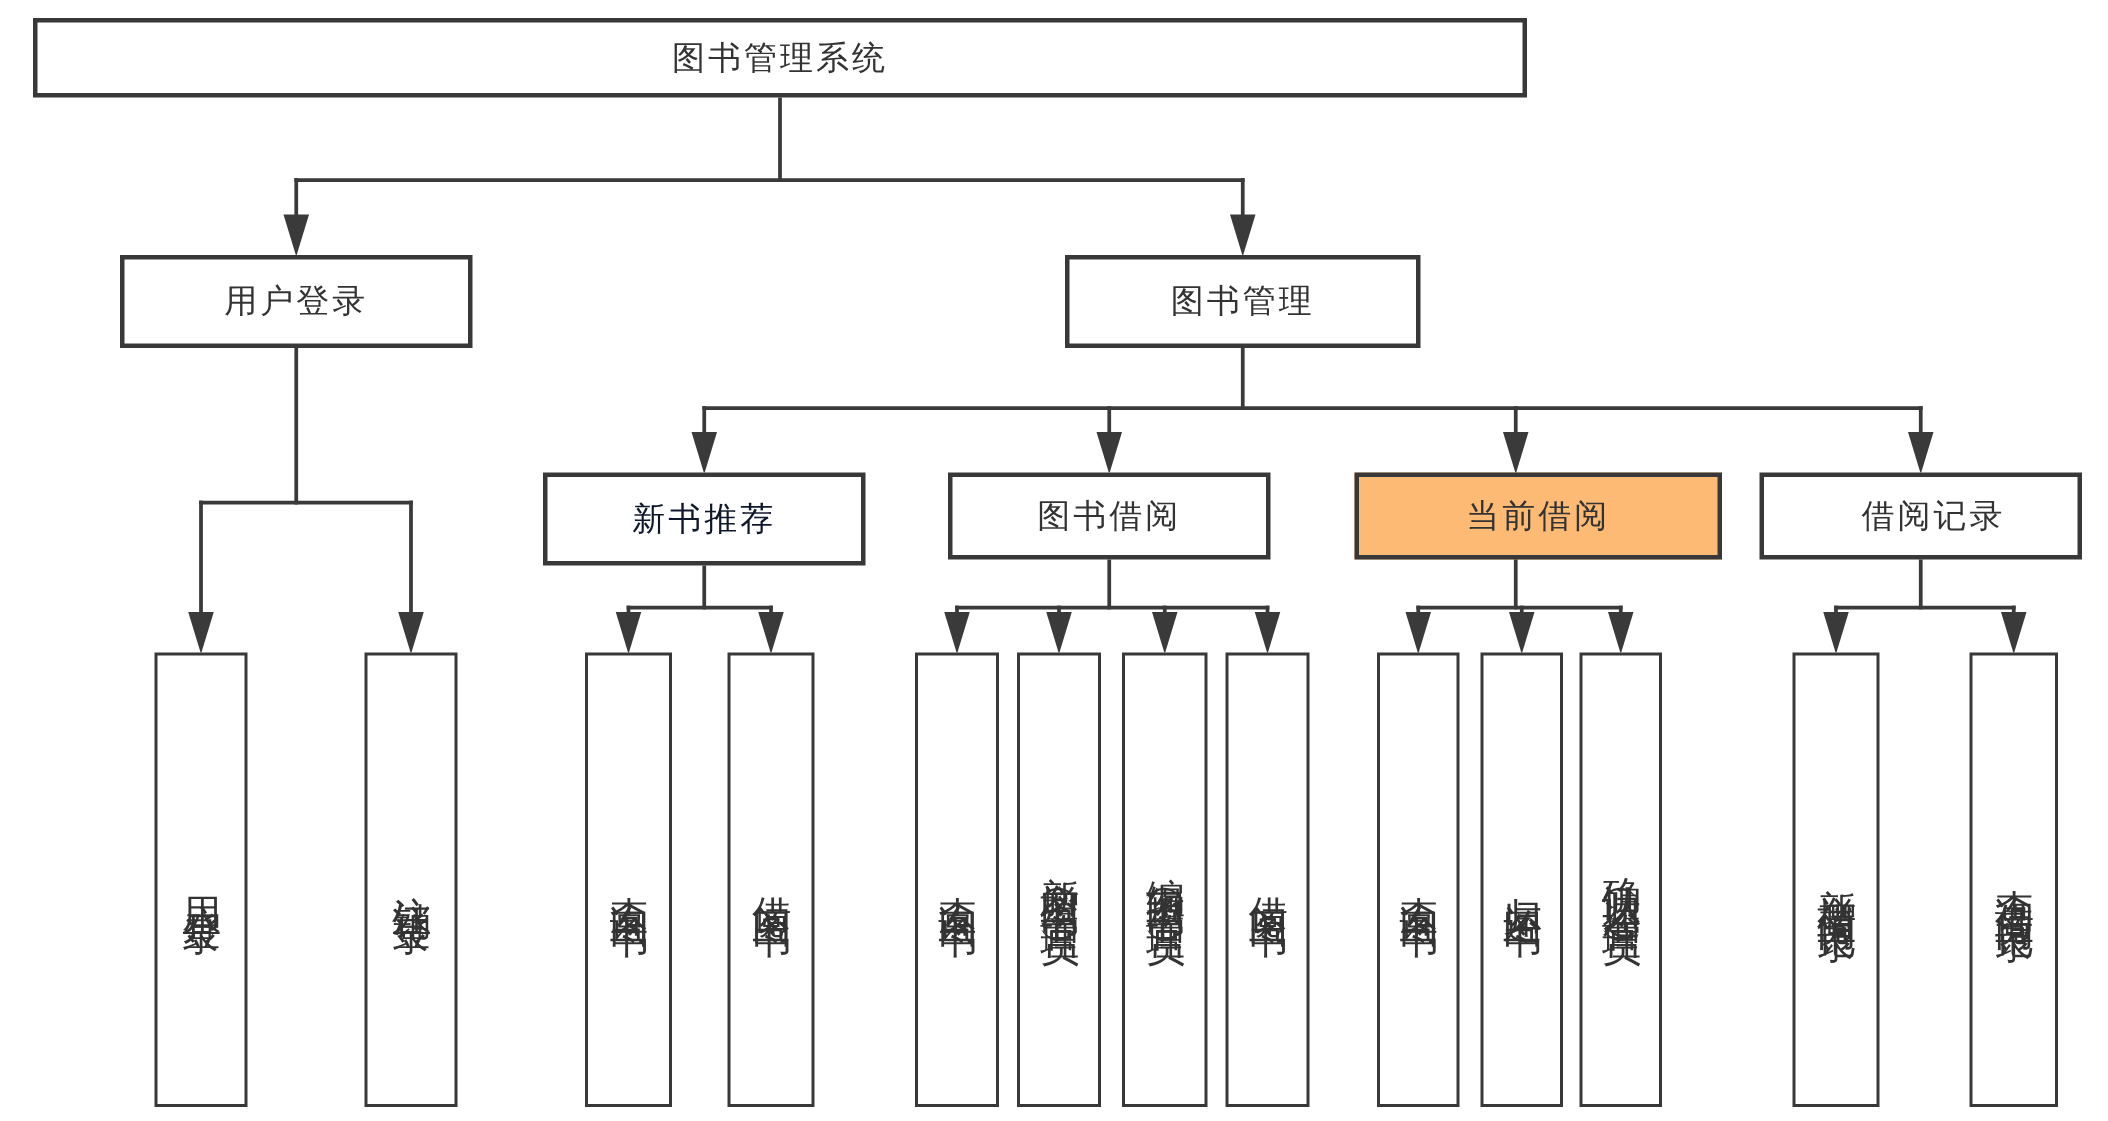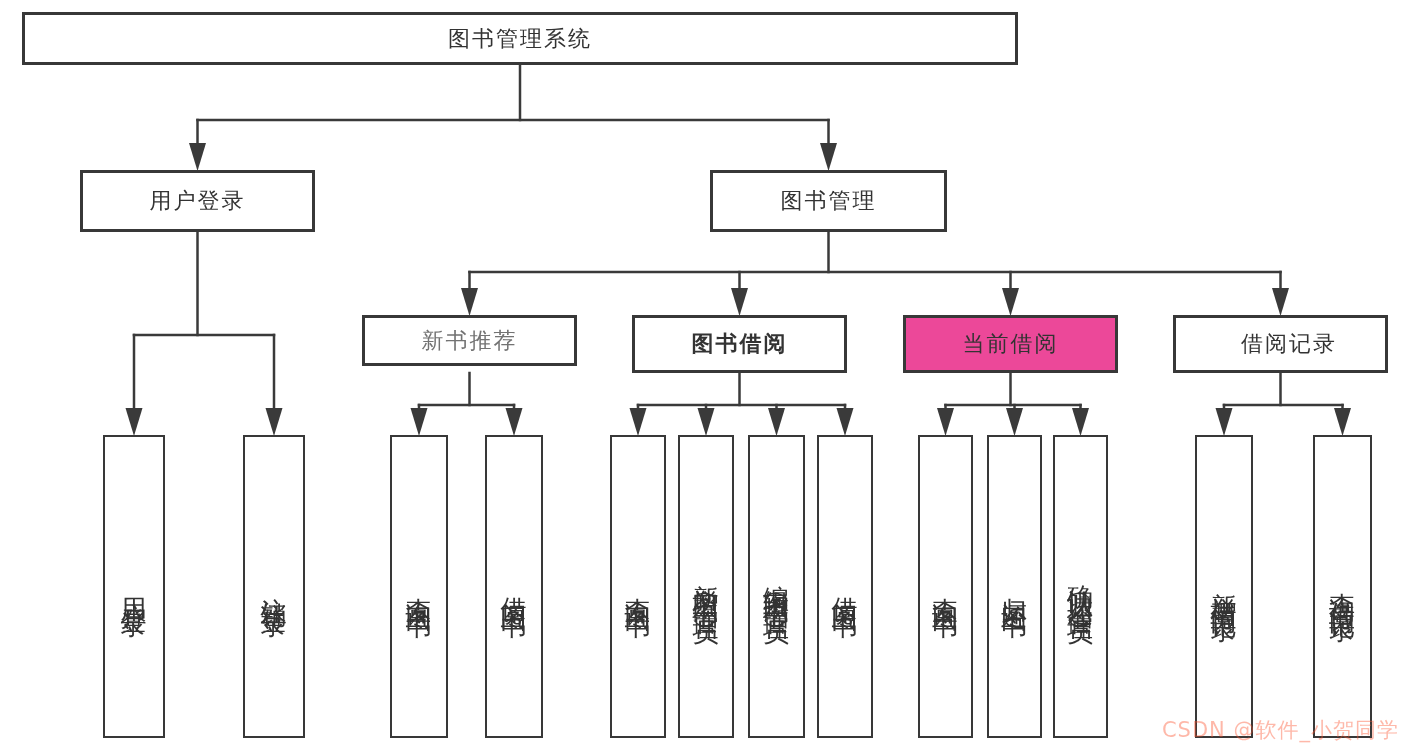--- a/index.html
+++ b/index.html
@@ -117,27 +117,27 @@
   <div id="nodes-layer">
       <div class="node horizontal" style="left: 22px; top: 12px; width: 996px; height: 53px; border: 3px solid rgb(56, 56, 56); background: rgb(255, 255, 255); color: rgb(51, 51, 51);">
         <span class="label">图书管理系统</span>
       </div>
       <div class="node horizontal" style="left: 80px; top: 170px; width: 235px; height: 62px; border: 3px solid rgb(56, 56, 56); background: rgb(255, 255, 255); color: rgb(51, 51, 51);">
         <span class="label">用户登录</span>
       </div>
       <div class="node horizontal" style="left: 710px; top: 170px; width: 237px; height: 62px; border: 3px solid rgb(56, 56, 56); background: rgb(255, 255, 255); color: rgb(51, 51, 51); text-align: center;">
         <span class="label">图书管理</span>
       </div>
-      <div class="node horizontal" style="left: 362px; top: 315px; width: 215px; height: 51px; border: 3px solid rgb(56, 56, 56); background: rgb(255, 255, 255); color: #737373;">
+      <div class="node horizontal" style="left: 362px; top: 315px; width: 215px; height: 62px; border: 3px solid rgb(56, 56, 56); background: rgb(255, 255, 255); color: #0f172a;">
         <span class="label">新书推荐</span>
       </div>
-      <div class="node horizontal" style="left: 632px; top: 315px; width: 215px; height: 58px; border: 3px solid rgb(56, 56, 56); background: rgb(255, 255, 255); color: rgb(51, 51, 51); font-weight: bold;">
+      <div class="node horizontal" style="left: 632px; top: 315px; width: 215px; height: 58px; border: 3px solid rgb(56, 56, 56); background: rgb(255, 255, 255); color: rgb(51, 51, 51);">
         <span class="label">图书借阅</span>
       </div>
-      <div class="node horizontal" style="left: 903px; top: 315px; width: 215px; height: 58px; border: 3px solid rgb(56, 56, 56); background: #ec4899; color: rgb(51, 51, 51);">
+      <div class="node horizontal" style="left: 903px; top: 315px; width: 245px; height: 58px; border: 3px solid rgb(56, 56, 56); background: #fdba74; color: rgb(51, 51, 51);">
         <span class="label">当前借阅</span>
       </div>
       <div class="node horizontal" style="left: 1173px; top: 315px; width: 215px; height: 58px; border: 3px solid rgb(56, 56, 56); background: rgb(255, 255, 255); color: rgb(51, 51, 51); padding-left: 17px;">
         <span class="label">借阅记录</span>
       </div>
       <div class="node vertical" style="left: 103px; top: 435px; width: 62px; height: 303px; border: 2px solid rgb(56, 56, 56); background: rgb(255, 255, 255); color: rgb(51, 51, 51);">
         <span class="label">用户登录</span>
       </div>
       <div class="node vertical" style="left: 243px; top: 435px; width: 62px; height: 303px; border: 2px solid rgb(56, 56, 56); background: rgb(255, 255, 255); color: rgb(51, 51, 51);">
         <span class="label">注销登录</span>
@@ -169,14 +169,13 @@
       <div class="node vertical" style="left: 1053px; top: 435px; width: 55px; height: 303px; border: 2px solid rgb(56, 56, 56); background: rgb(255, 255, 255); color: rgb(51, 51, 51);">
         <span class="label">确认归还（管理员）</span>
       </div>
       <div class="node vertical" style="left: 1195px; top: 435px; width: 58px; height: 303px; border: 2px solid rgb(56, 56, 56); background: rgb(255, 255, 255); color: rgb(51, 51, 51);">
         <span class="label">新增借阅记录</span>
       </div>
       <div class="node vertical" style="left: 1313px; top: 435px; width: 59px; height: 303px; border: 2px solid rgb(56, 56, 56); background: rgb(255, 255, 255); color: rgb(51, 51, 51);">
         <span class="label">查询借阅记录</span>
       </div>
     </div>
-  <div class="watermark">CSDN @软件_小贺同学</div>
 </div>
 
 </body></html>

